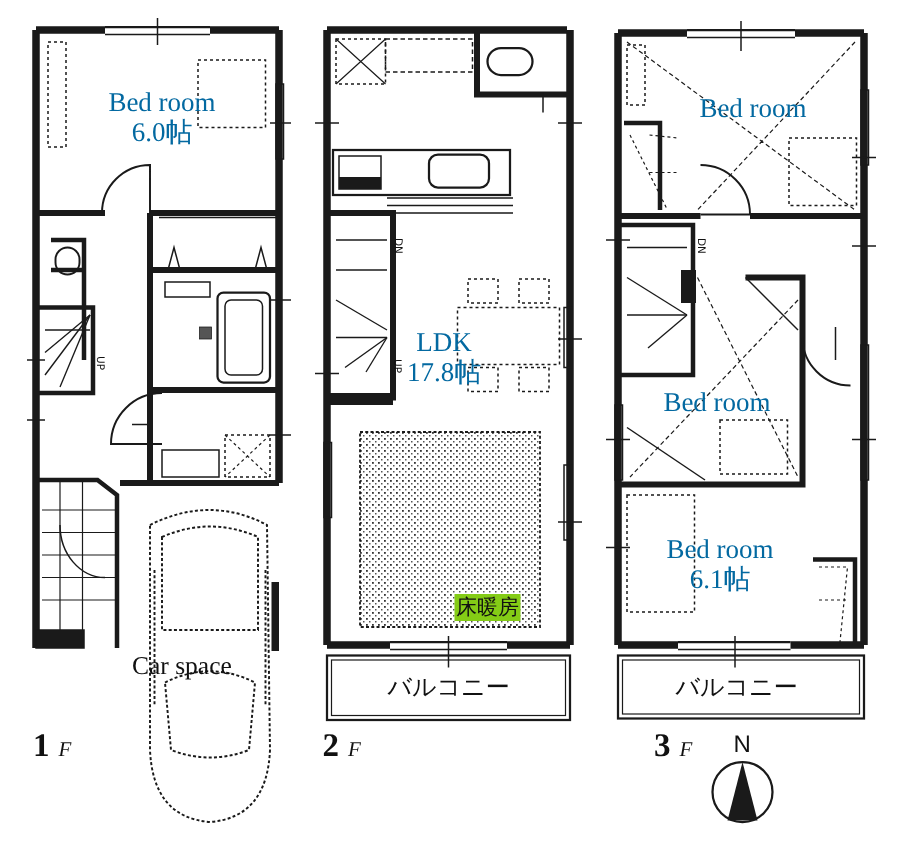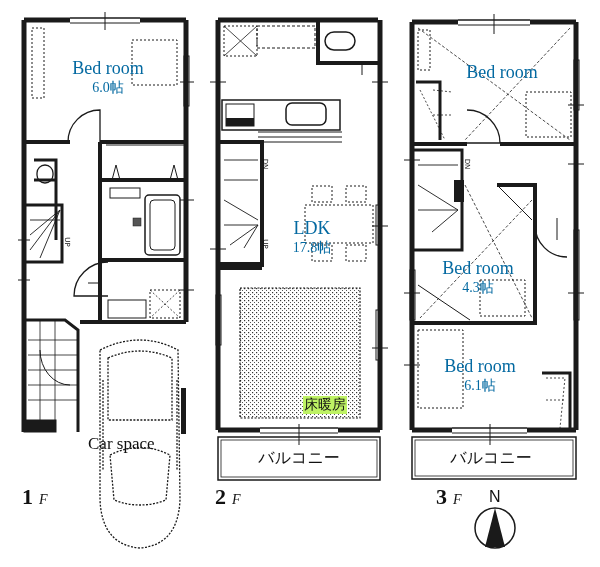--- a/index.html
+++ b/index.html
@@ -2,28 +2,28 @@
 <html><head>
   <meta charset="utf-8">
   <style>
     html, body { margin: 0; padding: 0; background: #ffffff; }
     body { width: 600px; height: 567px; position: relative; overflow: hidden;
            font-family: "DejaVu Serif", "Liberation Serif", serif; color: #111; }
     svg.plan { position: absolute; left: 0; top: 0; }
     .room-label { position: absolute; font-family: "Liberation Serif", "DejaVu Serif", serif;
                   font-size: 18px; line-height: 20px; text-align: center; color: #0369a1;
                   white-space: nowrap; transform: translateX(-50%); }
-    .room-label .size { display: block; font-size: 14px; }
+    .room-label .size { display: block; font-size: 18px; }
     .balcony-label { position: absolute; font-family: "DejaVu Sans", sans-serif; font-size: 16px;
                      text-align: right; transform: translateX(-50%); white-space: nowrap; }
     .floor-label { position: absolute; font-family: "Liberation Serif", "DejaVu Serif", serif;
                    font-size: 22px; font-weight: bold; }
     .floor-label .f { font-size: 14px; font-style: italic; font-weight: normal; margin-left: 6px; }
     .heater-label { position: absolute; font-family: "DejaVu Sans", sans-serif; font-size: 14px;
-                    background: #bef264; padding: 0 1px; }
+                    background: #84cc16; padding: 0 1px; }
     .compass-n { position: absolute; font-family: "Liberation Sans", sans-serif; font-size: 16px; }
     .car-label { position: absolute; font-family: "Liberation Serif", "DejaVu Serif", serif;
                  font-size: 17px; white-space: nowrap; }
     .stair-tag { position: absolute; font-family: "DejaVu Sans", sans-serif; font-size: 7px;
                  transform: rotate(90deg); }
   </style>
 </head>
 <body>
 
 <svg class="plan" width="600" height="567" viewBox="0 0 600 567">
@@ -235,41 +235,40 @@
 
 <div class="room-label" style="left:108px; top:58px;">
   <span>Bed room</span>
   <span class="size">6.0帖</span>
 </div>
 
 <div class="stair-tag" style="left:62px; top:238px;">UP</div>
 
 <div class="car-label" style="left:88px; top:434px;text-align:center;">Car space</div>
 
-<div class="room-label" style="left:312px; top:218px;">
+<div class="room-label" style="left:296px; top:218px;">
   <span>LDK</span>
   <span class="size">17.8帖</span>
 </div>
 
 <div class="stair-tag" style="left:260px; top:160px;">DN</div>
 <div class="stair-tag" style="left:260px; top:240px;">UP</div>
 
 <div class="heater-label" style="left:303px; top:396px;">床暖房</div>
 
 <div class="balcony-label" style="left:299px; top:448px;">バルコニー</div>
 
 <div class="room-label" style="left:502px; top:62px;">
   <span>Bed room</span>
 </div>
 
 <div class="stair-tag" style="left:462px; top:160px;">DN</div>
 
 <div class="room-label" style="left:478px; top:258px;">
   <span>Bed room</span>
-  <span class="size">4.3帖</span>
 </div>
 
 <div class="room-label" style="left:480px; top:356px;">
   <span>Bed room</span>
   <span class="size">6.1帖</span>
 </div>
 
 <div class="balcony-label" style="left:491px; top:448px;">バルコニー</div>
 
 <div class="floor-label" style="left:22px; top:484px;text-align:right;">

